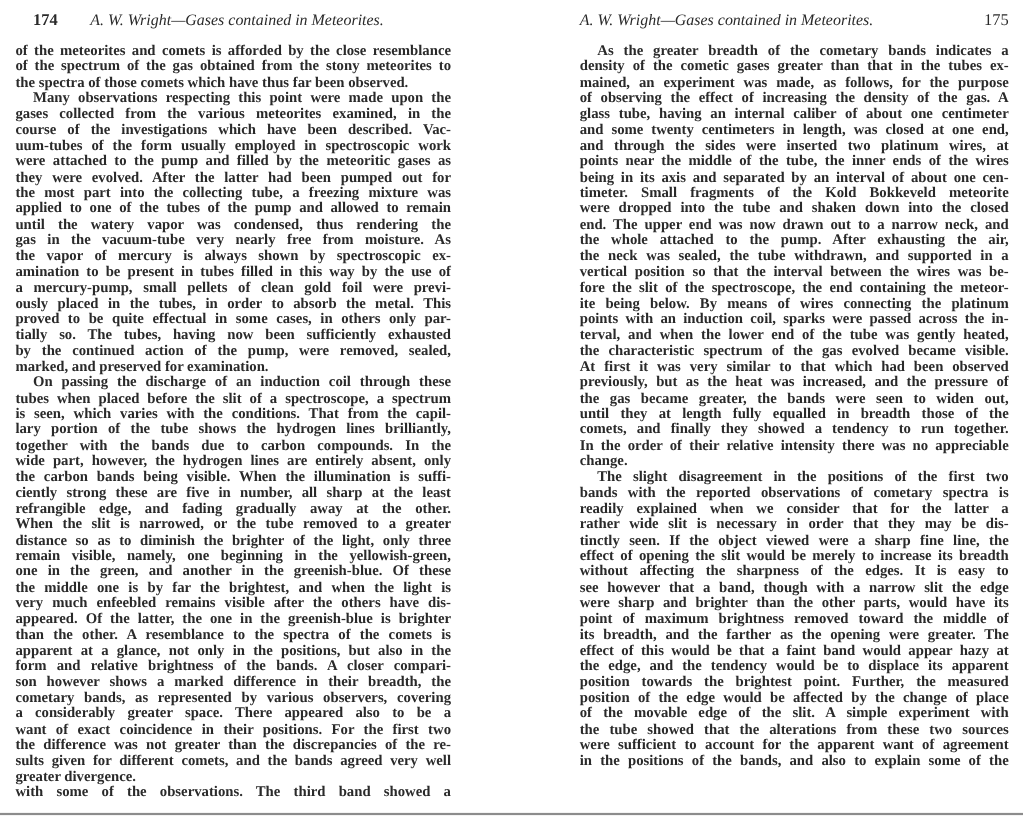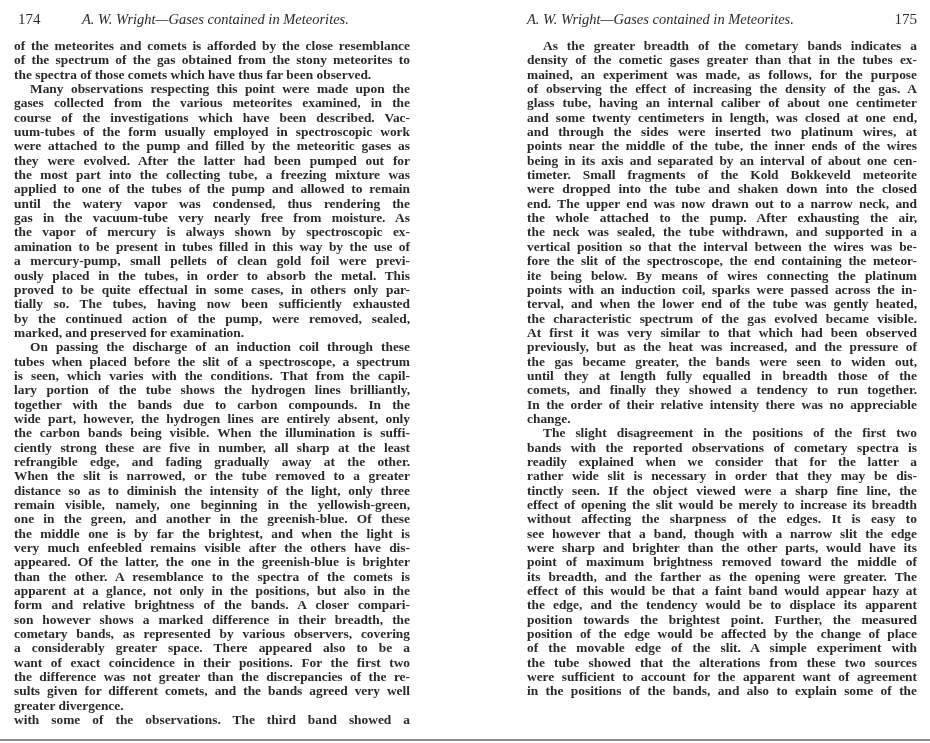--- a/index.html
+++ b/index.html
@@ -3,21 +3,21 @@
 <meta charset="utf-8">
 <style>
   html, body { margin:0; padding:0; background:#ffffff; }
   body { width:930px; height:743px; position:relative; overflow:hidden;
          font-family:"Liberation Serif","DejaVu Serif",serif; color:#2a2a2a; }
   .page { position:absolute; top:0; }
   #left-page { left:14px; width:396px; }
   #right-page { left:527px; width:390px; }
   .header { position:absolute; top:11px; height:18px; font-size:14.5px; width:100%; }
   .pnum { position:absolute; top:0; font-size:15px; }
-  #left-page .pnum { left:4px; }
+  #left-page .pnum { left:16px;font-weight:bold; }
   #right-page .pnum { right:0; }
   .running-title { position:absolute; top:0; font-style:italic; white-space:nowrap; }
   #left-page .running-title { left:68px; }
   #right-page .running-title { left:0; }
   .body-text { position:absolute; width:100%;font-weight:bold; }
   #left-page .body-text { top:39px; }
   #right-page .body-text { top:39px; }
   .line { display:block; height:14.35px; line-height:14.35px; font-size:13.4px;
           white-space:nowrap; text-align:justify; text-align-last:justify; }
   .line.last { text-align-last:left; }
@@ -57,21 +57,21 @@
       <span class="line indent">On passing the discharge of an induction coil through these</span>
       <span class="line">tubes when placed before the slit of a spectroscope, a spectrum</span>
       <span class="line">is seen, which varies with the conditions. That from the capil-</span>
       <span class="line">lary portion of the tube shows the hydrogen lines brilliantly,</span>
       <span class="line">together with the bands due to carbon compounds. In the</span>
       <span class="line">wide part, however, the hydrogen lines are entirely absent, only</span>
       <span class="line">the carbon bands being visible. When the illumination is suffi-</span>
       <span class="line">ciently strong these are five in number, all sharp at the least</span>
       <span class="line">refrangible edge, and fading gradually away at the other.</span>
       <span class="line">When the slit is narrowed, or the tube removed to a greater</span>
-      <span class="line">distance so as to diminish the intensity of the light, only three</span>
+      <span class="line">distance so as to diminish the brighter of the light, only three</span>
       <span class="line">remain visible, namely, one beginning in the yellowish-green,</span>
       <span class="line">one in the green, and another in the greenish-blue. Of these</span>
       <span class="line">the middle one is by far the brightest, and when the light is</span>
       <span class="line">very much enfeebled remains visible after the others have dis-</span>
       <span class="line">appeared. Of the latter, the one in the greenish-blue is brighter</span>
       <span class="line">than the other. A resemblance to the spectra of the comets is</span>
       <span class="line">apparent at a glance, not only in the positions, but also in the</span>
       <span class="line">form and relative brightness of the bands. A closer compari-</span>
       <span class="line">son however shows a marked difference in their breadth, the</span>
       <span class="line">cometary bands, as represented by various observers, covering</span>

